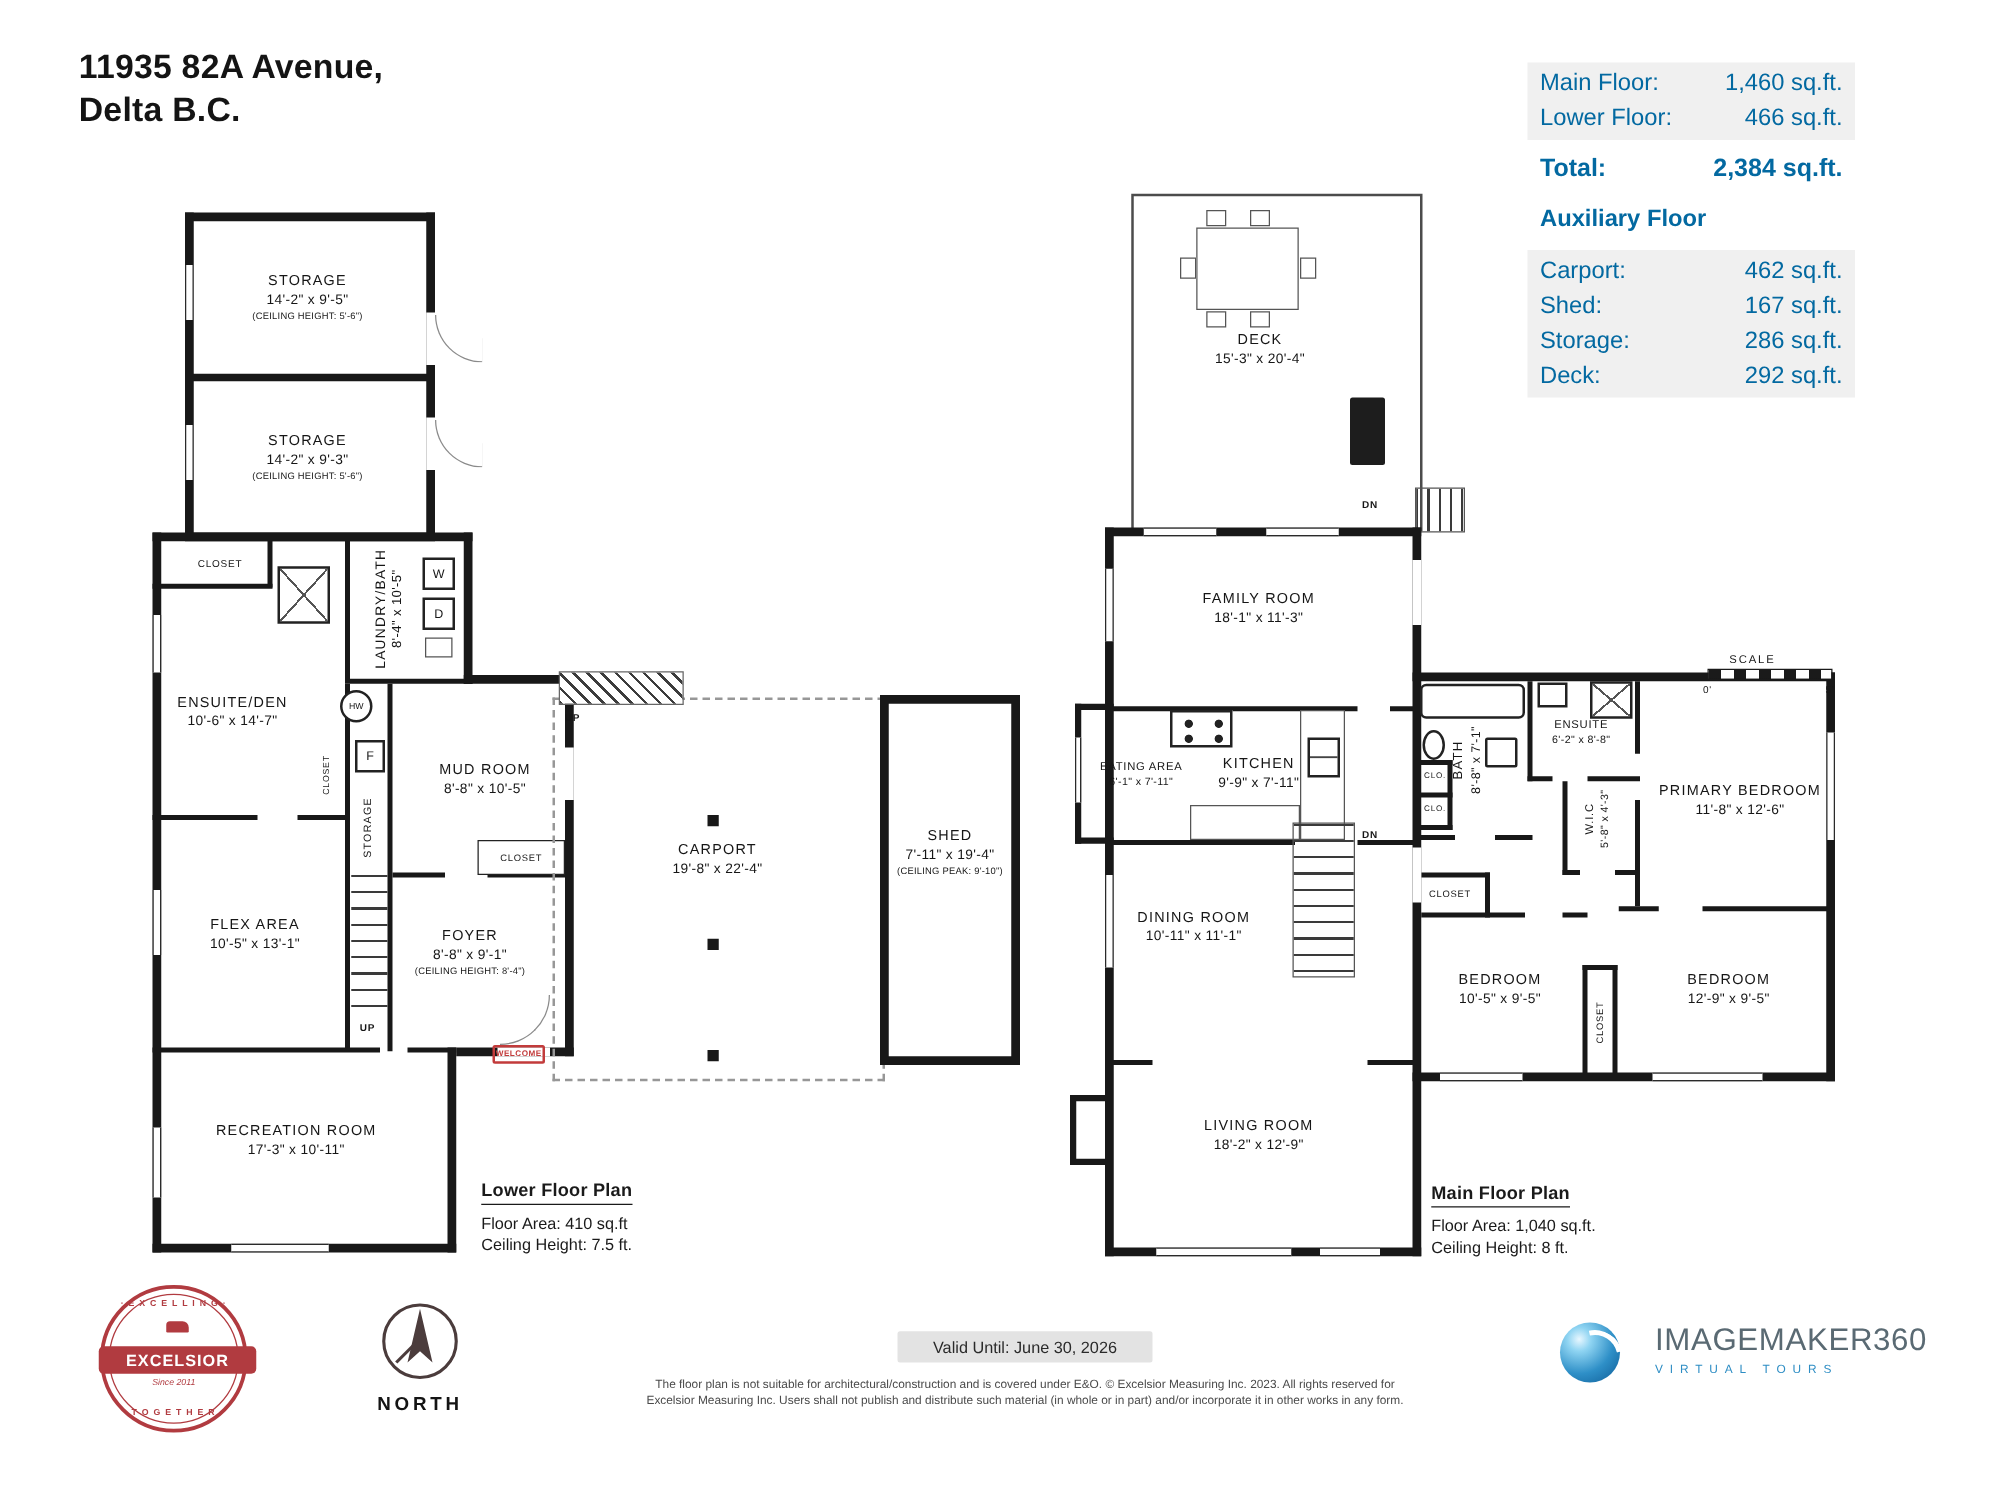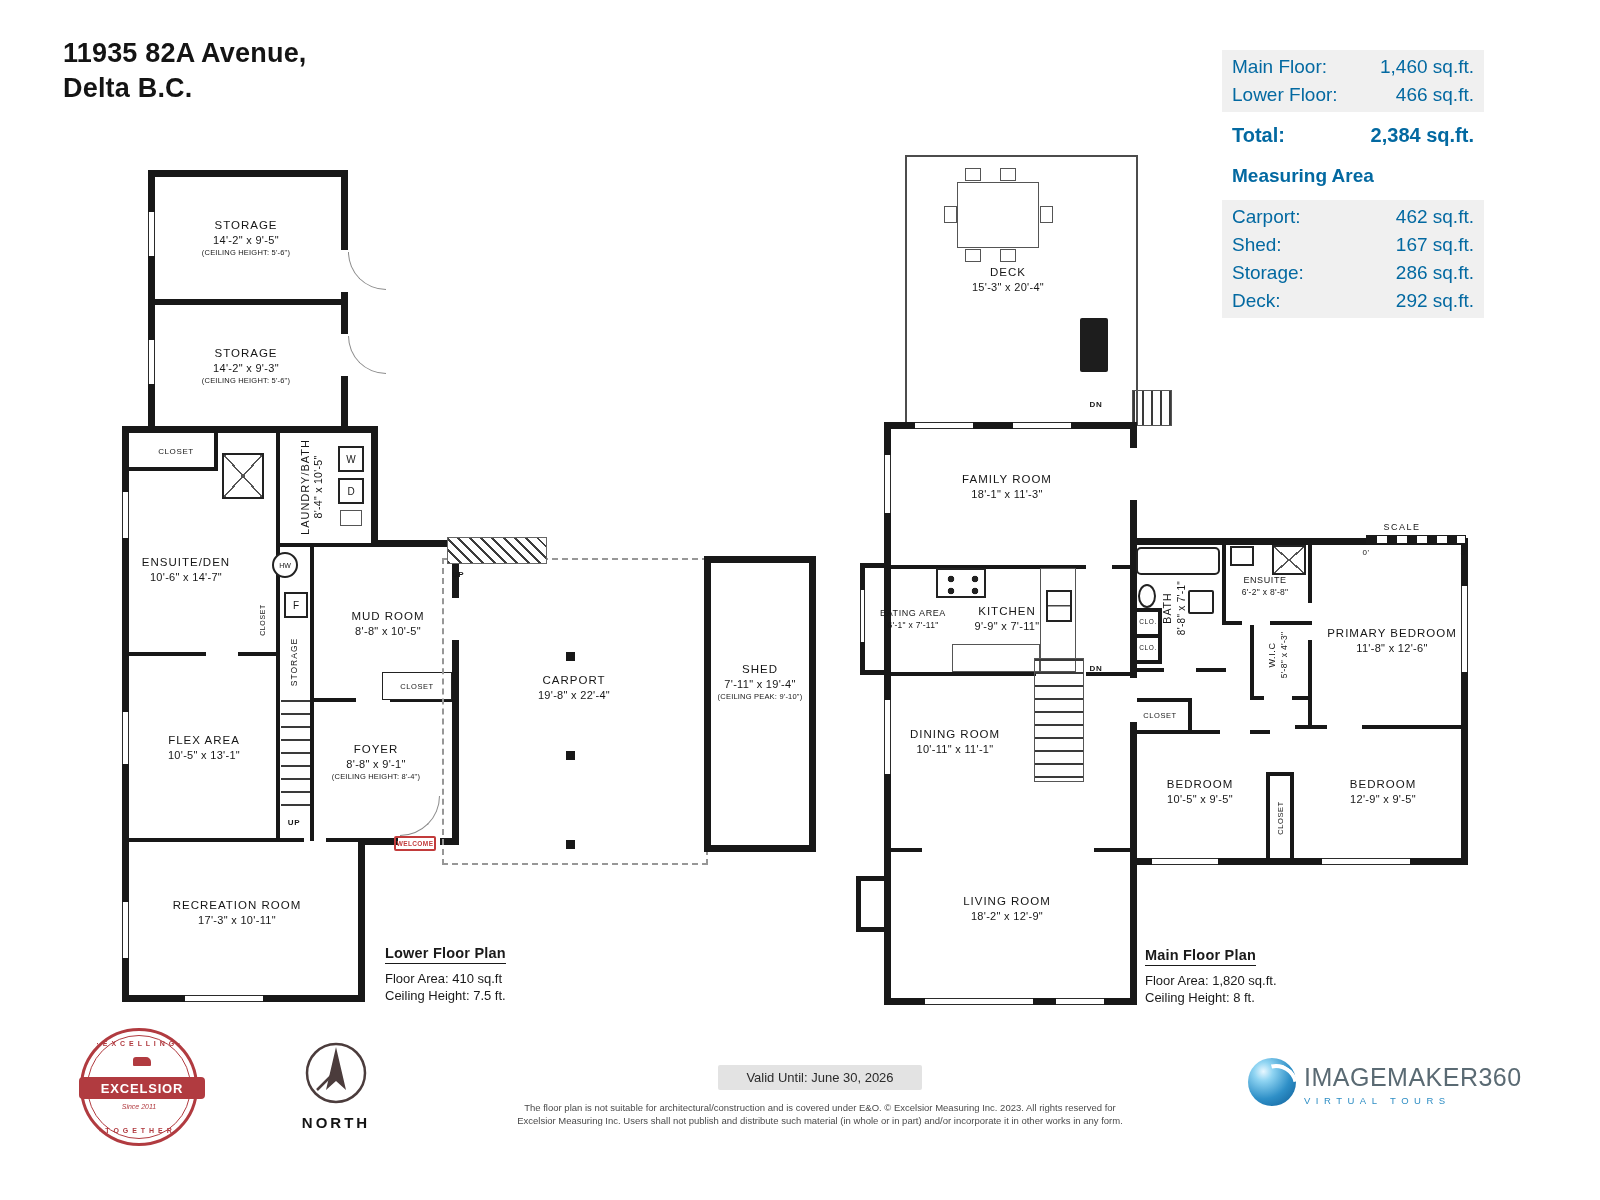--- a/index.html
+++ b/index.html
@@ -62,21 +62,21 @@
   .exc{position:absolute;left:80px;top:1028px;width:118px;height:118px;border:3px solid #b13b40;border-radius:50%;box-sizing:border-box;}
   .exc .ring{position:absolute;left:4px;top:4px;right:4px;bottom:4px;border:1px solid #b13b40;border-radius:50%;}
   .exc .arct{position:absolute;top:9px;left:0;width:100%;text-align:center;font-size:7px;font-weight:700;color:#b13b40;letter-spacing:1px;}
   .exc .arcb{position:absolute;bottom:9px;left:0;width:100%;text-align:center;font-size:7px;font-weight:700;color:#b13b40;letter-spacing:1px;}
   .exc .car{position:absolute;left:50px;top:26px;width:18px;height:9px;background:#b13b40;border-radius:3px 5px 1px 1px;}
   .exc .banner{position:absolute;left:-4px;top:46px;width:126px;height:22px;background:#b13b40;border-radius:4px;
        color:#fff;font-weight:700;font-size:13px;display:flex;align-items:center;justify-content:center;letter-spacing:.8px;}
   .exc .since{position:absolute;top:72px;left:0;width:100%;text-align:center;font-size:7px;font-style:italic;color:#b13b40;}
   .north{position:absolute;left:301px;top:1040px;width:70px;text-align:center;}
   .north .nl{font-size:15px;font-weight:700;letter-spacing:3px;color:#141414;margin-top:4px;}
-  .im{position:absolute;left:1248px;top:1058px;display:flex;align-items:flex-end;gap:8px;}
+  .im{position:absolute;left:1248px;top:1058px;display:flex;align-items:flex-start;gap:28px;}
   .im .globe{width:48px;height:48px;border-radius:50%;position:relative;
       background:radial-gradient(circle at 32% 28%,#e8f7ff 0%,#8fd4f2 20%,#2e8fc7 58%,#0d5a94 100%);}
   .im .swirl{position:absolute;left:6px;top:6px;width:36px;height:36px;border-radius:50%;
       border:4px solid transparent;border-top-color:#fff;transform:rotate(32deg);}
   .im .brand{font-size:25px;color:#5a6a73;letter-spacing:.5px;}
   .im .sub{font-size:9.5px;letter-spacing:5.5px;color:#2d8dc4;margin-top:3px;}
   .scalebar{position:absolute;left:1366px;top:535px;width:100px;height:9px;border:1px solid #1a1a1a;box-sizing:border-box;
       background:repeating-linear-gradient(90deg,#1a1a1a 0 10px,#fff 10px 20px);}
 </style>
 </head>
@@ -97,21 +97,21 @@
         </div>
       <div class="srow">
           <span>Lower Floor:</span>
           <span>466 sq.ft.</span>
         </div>
     </div>
     <div class="srow total">
         <span>Total:</span>
         <span>2,384 sq.ft.</span>
       </div>
-    <div class="aux-title">Measuring Area</div>
+    <div class="aux-title">Auxiliary Floor</div>
     <div class="sgray">
       <div class="srow">
           <span>Carport:</span>
           <span>462 sq.ft.</span>
         </div>
       <div class="srow">
           <span>Shed:</span>
           <span>167 sq.ft.</span>
         </div>
       <div class="srow">
@@ -386,21 +386,21 @@
     <div class="dm">18'-2" x 12'-9"</div>
   </div>
 
   <div class="tl" style="left:1402px;top:527px;font-size:9px;letter-spacing:1.5px">SCALE</div>
   <div class="scalebar"></div>
   <div class="tl" style="left:1366px;top:552px">0'</div>
   <div class="tl" style="left:1464px;top:552px">5'</div>
 
   <div class="caption" style="left:1145px;top:946px">
     <div class="ct">Main Floor Plan</div>
-    <div class="cl">Floor Area: 1,820 sq.ft.</div>
+    <div class="cl">Floor Area: 1,040 sq.ft.</div>
     <div class="cl">Ceiling Height: 8 ft.</div>
   </div>
 
   <div class="exc">
     <div class="ring"></div>
     <div class="arct">· E X C E L L I N G ·</div>
     <div class="car"></div>
     <div class="banner">EXCELSIOR</div>
     <div class="since">Since 2011</div>
     <div class="arcb">· T O G E T H E R ·</div>

